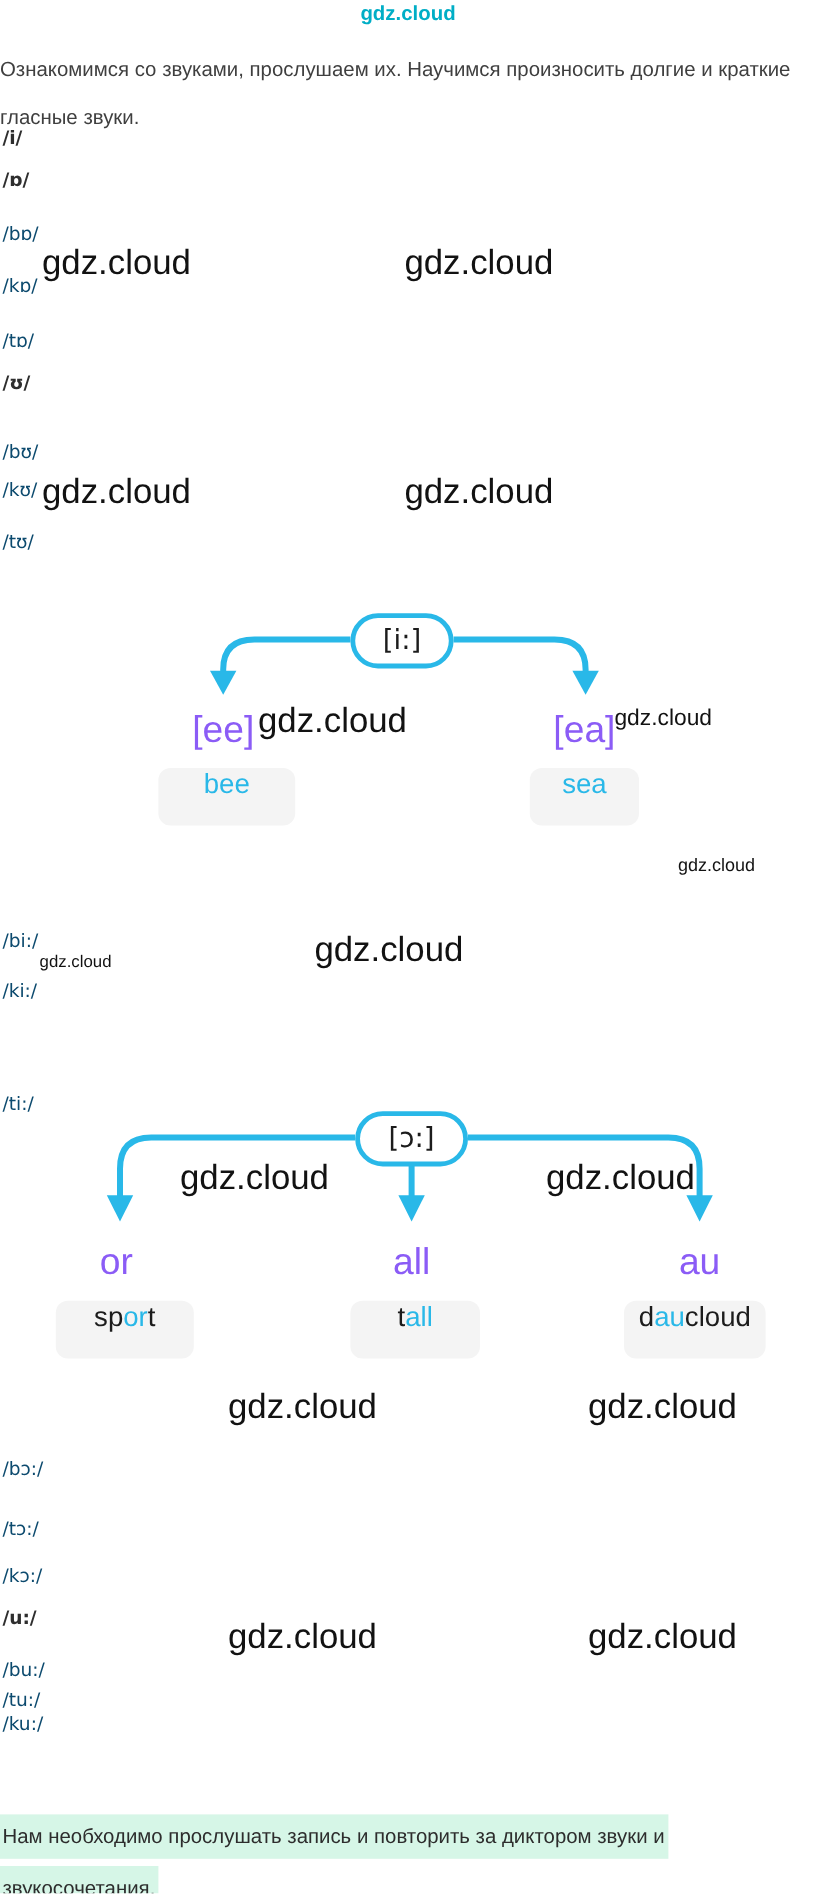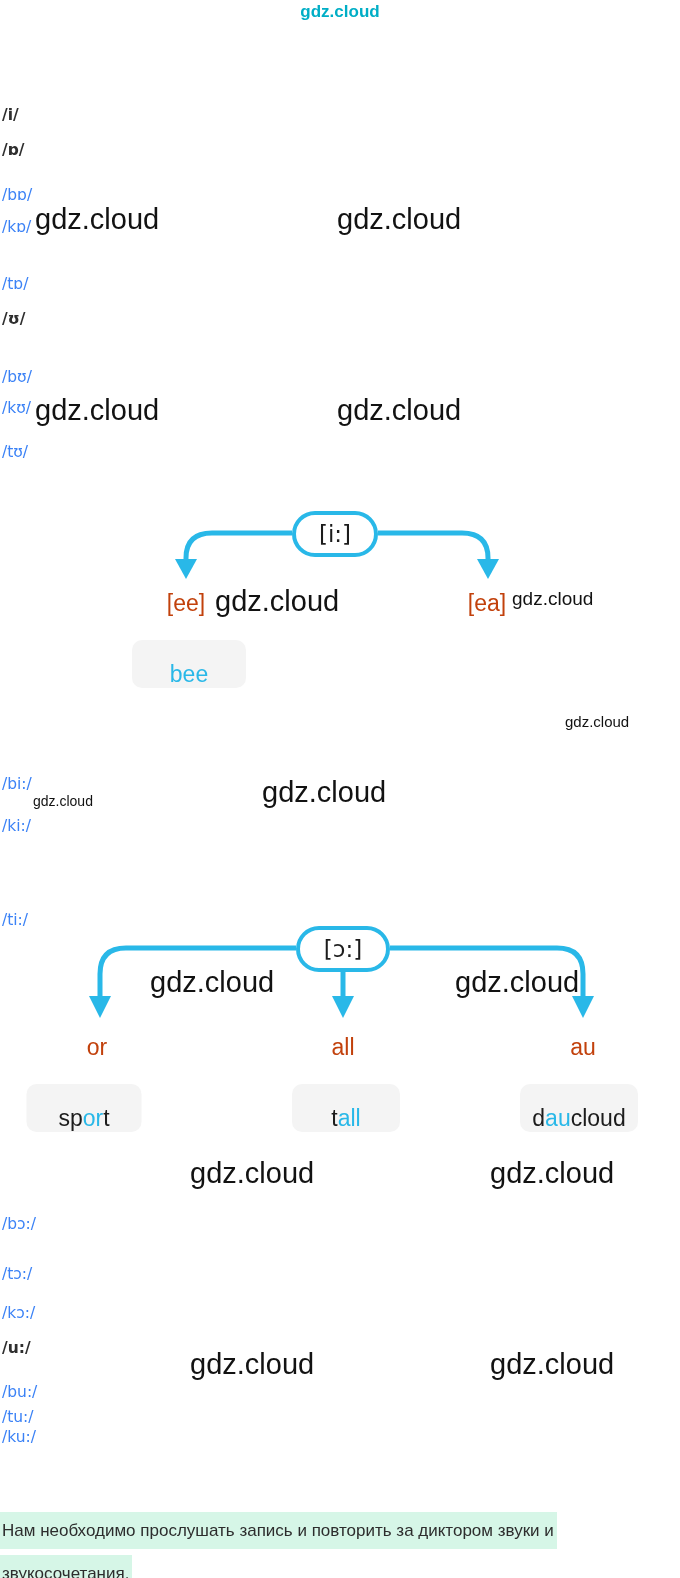--- a/index.html
+++ b/index.html
@@ -16,37 +16,37 @@
   .wm-top { font-size:17px; font-weight:700; color:var(--accent-dark,#00aec6);
             left:50%; transform:translateX(-50%); top:2px; }
   
   .intro { position:absolute; left:0px; top:21px; width:662px;
            font-size:17px; line-height:40px; color:#3f3f3f; }
   .answer { position:absolute; left:0px; top:1492px; width:640px;
             font-size:17px; line-height:43px; color:#2d2d2d; z-index:1; }
   .answer span { background:var(--green,#d6f6e7); padding:9px 3px 9px 2px;
                  -webkit-box-decoration-break:clone; box-decoration-break:clone; }
   
-  .ph { position:absolute; left:2px; font-size:15.5px; color:#3b82f6;
+  .ph { position:absolute; left:2px; font-size:15.5px; color:#0c4a6e;
         font-family:"DejaVu Sans","Liberation Sans",sans-serif; }
   .ph.b { font-weight:700; color:#2e2e2e; }
   
   .node { position:absolute; box-sizing:border-box; z-index:3; background:#fff;
           border:4px solid var(--accent,#29b8e8); border-radius:26px;
           display:flex; align-items:center; justify-content:center;
           font-size:23px; font-weight:500; color:#1c1c1c;
           font-family:"DejaVu Sans","Liberation Sans",sans-serif; }
   .arrows { position:absolute; left:0; z-index:2; }
   .arrows path { stroke:var(--accent,#29b8e8); stroke-width:5; fill:none; }
   .arrows polygon { fill:var(--accent,#29b8e8); }
-  .dlabel { position:absolute; transform:translateX(-50%); font-size:23px;
-            font-weight:500; color:#c2410c; z-index:3; }
+  .dlabel { position:absolute; transform:translateX(-50%); font-size:31px;
+            font-weight:500; color:#8b5cf6; z-index:3; }
   .wordbox { position:absolute; transform:translateX(-50%); height:48px;
              background:#f4f4f4; border-radius:10px; z-index:3;
-             display:flex; align-items:flex-end; justify-content:center;
+             display:flex; align-items:flex-start; justify-content:center;
              font-size:23px; font-weight:500; color:#1c1c1c; }
   .wordbox .hl { color:var(--accent,#29b8e8); }
 </style>
 </head>
 <body>
 
 <div id="page">
 
   <span class="wm wm-top">gdz.cloud</span>
   <span class="wm wm-lg" style="left:35px;top:203px">gdz.cloud</span>
@@ -58,61 +58,65 @@
   <span class="wm wm-sm" style="left:565px;top:713px">gdz.cloud</span>
   <span class="wm wm-xs" style="left:33px;top:793px">gdz.cloud</span>
   <span class="wm wm-lg" style="left:262px;top:776px">gdz.cloud</span>
   <span class="wm wm-lg" style="left:150px;top:966px">gdz.cloud</span>
   <span class="wm wm-lg" style="left:455px;top:966px">gdz.cloud</span>
   <span class="wm wm-lg" style="left:190px;top:1157px">gdz.cloud</span>
   <span class="wm wm-lg" style="left:490px;top:1157px">gdz.cloud</span>
   <span class="wm wm-lg" style="left:190px;top:1348px">gdz.cloud</span>
   <span class="wm wm-lg" style="left:490px;top:1348px">gdz.cloud</span>
 
+  <p class="intro">Ознакомимся со звуками, прослушаем их. Научимся произносить долгие и краткие гласные звуки.</p>
 
   <div class="ph b" style="top:106px">/i/</div>
   <div class="ph b" style="top:141px">/ɒ/</div>
   <div class="ph" style="top:186px">/bɒ/</div>
-  <div class="ph" style="top:218px">/kɒ/</div>
+  <div class="ph" style="top:229px">/kɒ/</div>
   <div class="ph" style="top:275px">/tɒ/</div>
   <div class="ph b" style="top:310px">/ʊ/</div>
   <div class="ph" style="top:368px">/bʊ/</div>
   <div class="ph" style="top:399px">/kʊ/</div>
   <div class="ph" style="top:443px">/tʊ/</div>
 
   <svg class="arrows" style="top:500px" width="680" height="92" viewBox="0 500 680 92">
     <path d="M 292 533 H 212 Q 186 533 186 558 V 561"></path>
     <polygon points="175,559 197,559 186,579"></polygon>
     <path d="M 378 533 H 462 Q 488 533 488 558 V 561"></path>
     <polygon points="477,559 499,559 488,579"></polygon>
   </svg>
   <div class="node" style="left:292px;top:511px;width:86px;height:46px">[i:]</div>
   <div class="dlabel" style="left:186px;top:590px">[ee]</div>
   <div class="dlabel" style="left:487px;top:590px">[ea]</div>
   <div class="wordbox" style="left:189px;top:640px;width:114px">
     <span class="hl">bee</span>
   </div>
+  <div class="wordbox" style="left:487px;top:640px;width:91px">
+    <span class="hl">sea</span>
+  </div>
 
   <div class="ph" style="top:775px">/bi:/</div>
   <div class="ph" style="top:817px">/ki:/</div>
   <div class="ph" style="top:911px">/ti:/</div>
 
   <svg class="arrows" style="top:920px" width="680" height="105" viewBox="0 920 680 105">
     <path d="M 296 948 H 126 Q 100 948 100 974 V 998"></path>
     <polygon points="89,996 111,996 100,1018"></polygon>
     <path d="M 343 971 V 998"></path>
     <polygon points="332,996 354,996 343,1018"></polygon>
     <path d="M 390 948 H 557 Q 583 948 583 974 V 998"></path>
     <polygon points="572,996 594,996 583,1018"></polygon>
   </svg>
   <div class="node" style="left:296px;top:926px;width:94px;height:46px">[ɔ:]</div>
   <div class="dlabel" style="left:97px;top:1034px">or</div>
   <div class="dlabel" style="left:343px;top:1034px">all</div>
   <div class="dlabel" style="left:583px;top:1034px">au</div>
-  <div class="wordbox" style="left:84px;top:1084px;width:115px">
+  <div class="wordbox" style="left:104px;top:1084px;width:115px">
     <span>sp</span>
       <span class="hl">or</span>
       <span>t</span>
   </div>
   <div class="wordbox" style="left:346px;top:1084px;width:108px">
     <span>t</span>
       <span class="hl">all</span>
       <span></span>
   </div>
   <div class="wordbox" style="left:579px;top:1084px;width:118px">

